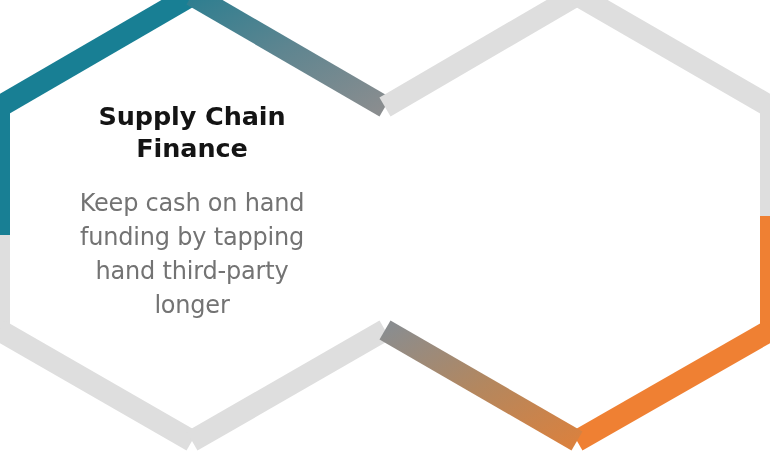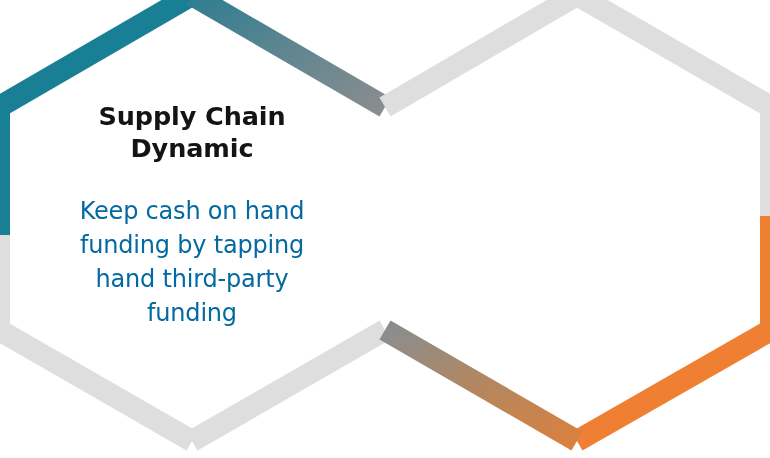--- a/index.html
+++ b/index.html
@@ -43,22 +43,22 @@
     letter-spacing: -0.1px;
     margin: 0;
     color: #141414;
   }
   .hex-body {
     font-family: "DejaVu Sans", sans-serif;
     font-weight: normal;
     font-size: 24px;
     line-height: 34px;
     letter-spacing: -0.2px;
-    margin: 8px;
-    color: #0369a1;
+    margin: 0;
+    color: #737373;
   }
   .hex-body-gap { height: 22px; }
 </style>
 </head>
 <body>
 
 <div id="stage">
 
   <svg id="hex-svg" viewBox="0 0 770 458" xmlns="http://www.w3.org/2000/svg">
     <defs>
@@ -114,25 +114,25 @@
 
       <polyline points="385,330 577,441" fill="none" stroke="url(#gradGrayOrange)" stroke-width="22" stroke-linejoin="miter"></polyline>
     </g>
 
     <polyline points="385,107 385,330" fill="none" stroke="url(#gradMiddle)" stroke-width="22"></polyline>
   </svg>
 
   <div class="hex-text hex-text-left">
     <p class="hex-title">
       <span>Supply Chain</span><br>
-      <span>Dynamic</span>
+      <span>Finance</span>
     </p>
     <div class="hex-body-gap"></div>
     <p class="hex-body">
       <span>Keep cash on hand</span><br>
       <span>funding by tapping</span><br>
       <span>hand third-party</span><br>
-      <span>funding</span>
+      <span>longer</span>
     </p>
   </div>
 
 
 </div>
 
 </body></html>

